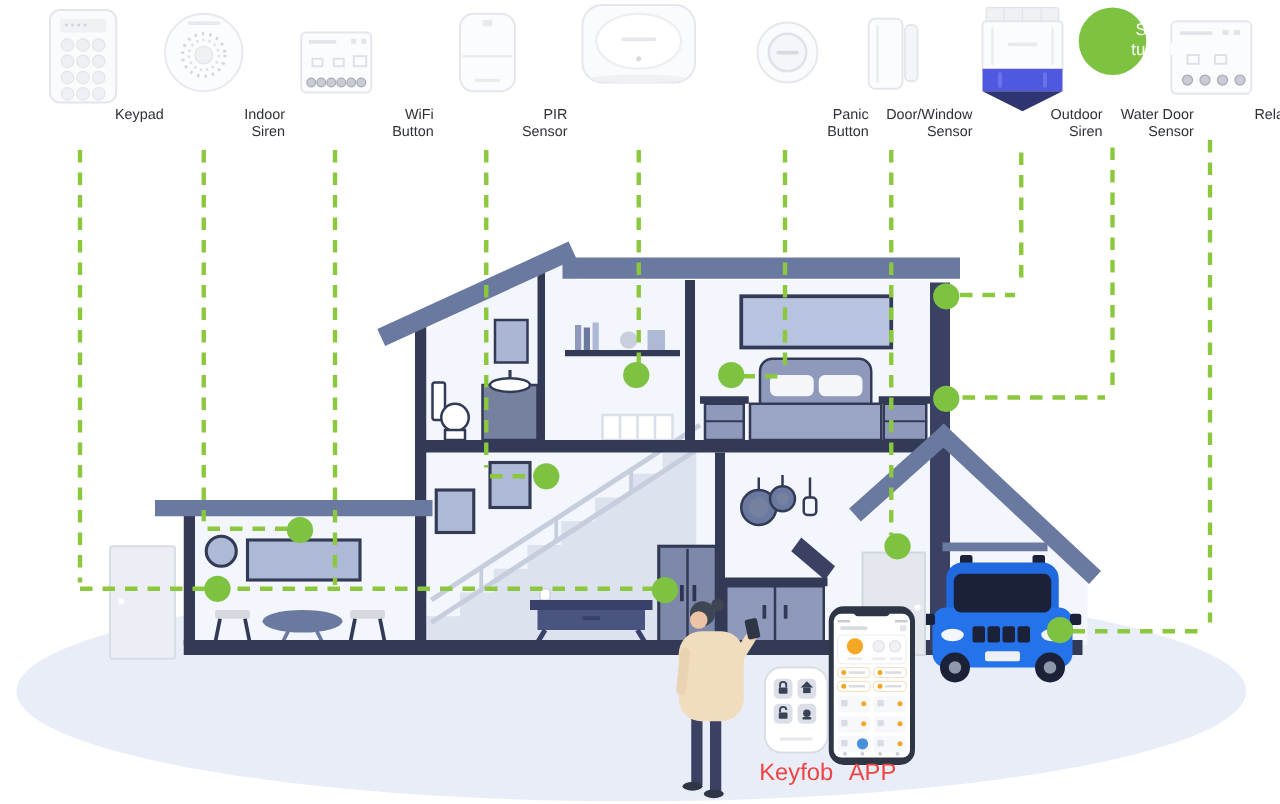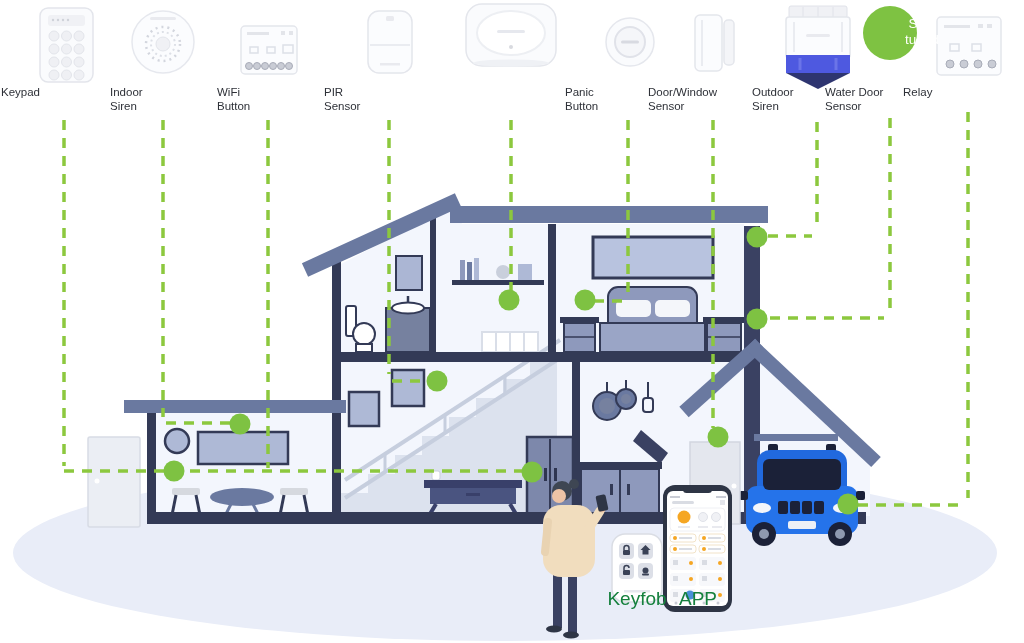--- a/index.html
+++ b/index.html
@@ -1,23 +1,23 @@
 <!DOCTYPE html>
 <html><head>
 <meta charset="utf-8">
 <style>
   html,body{margin:0;padding:0;background:#fff;}
   .stage{position:relative;width:1024px;height:643px;background:#fff;overflow:hidden;
          font-family:"Liberation Sans",sans-serif;}
   .stage svg{position:absolute;left:0;top:0;}
-  .dev-label{position:absolute;top:86px;width:130px;text-align:left;
+  .dev-label{position:absolute;top:86px;width:130px;text-align:right;
              font-size:11.5px;line-height:13.5px;color:#2E3138;}
   .stay-text{position:absolute;left:850px;top:16px;width:80px;text-align:center;
              color:#fff;font-size:13.5px;line-height:16px;padding-left:32px;}
-  .b-label{position:absolute;top:588px;font-size:19px;color:#15803d;text-align:center;}
+  .b-label{position:absolute;top:608px;font-size:19px;color:#ef4444;text-align:center;}
 </style>
 </head>
 <body>
 
 <div class="stage">
 
 <svg width="1024" height="643" viewBox="0 0 1024 643">
 
   <ellipse cx="505" cy="553" rx="492" ry="88" fill="#E9EDF8"></ellipse>
 
@@ -405,21 +405,21 @@
       <circle cx="704" cy="603" r="1.5"></circle>
           <circle cx="718" cy="603" r="1.5"></circle>
     </g>
   </g>
 </svg>
 
   <div class="dev-label" style="left:1px">
     <div>Keypad</div>
       <div></div>
   </div>
-  <div class="dev-label" style="left:110px">
+  <div class="dev-label" style="left:98px">
     <div>Indoor</div>
       <div>Siren</div>
   </div>
   <div class="dev-label" style="left:217px">
     <div>WiFi</div>
       <div>Button</div>
   </div>
   <div class="dev-label" style="left:324px">
     <div>PIR</div>
       <div>Sensor</div>

